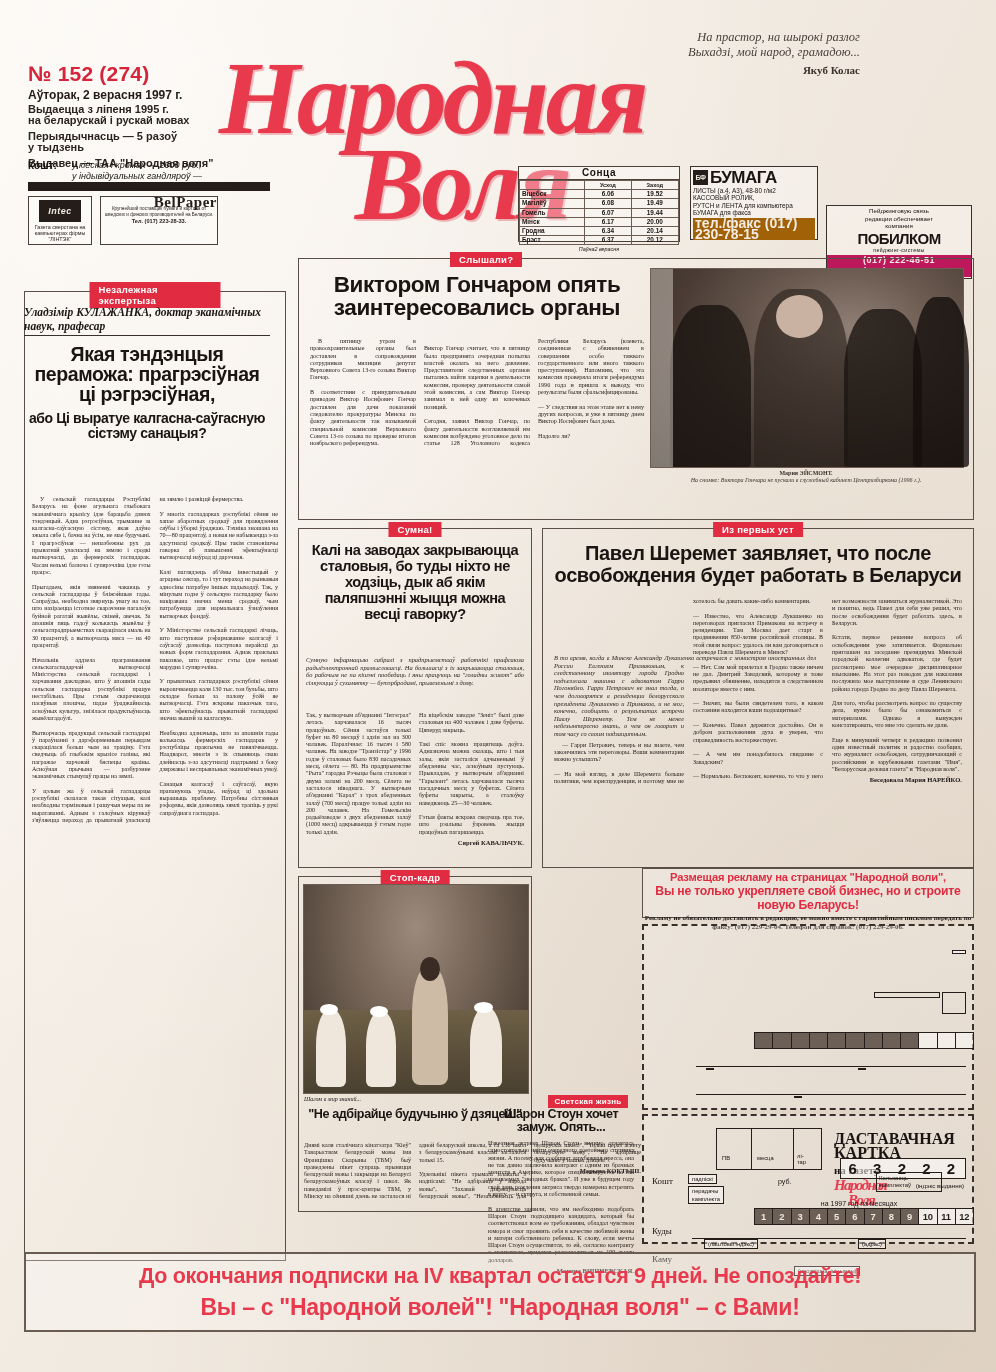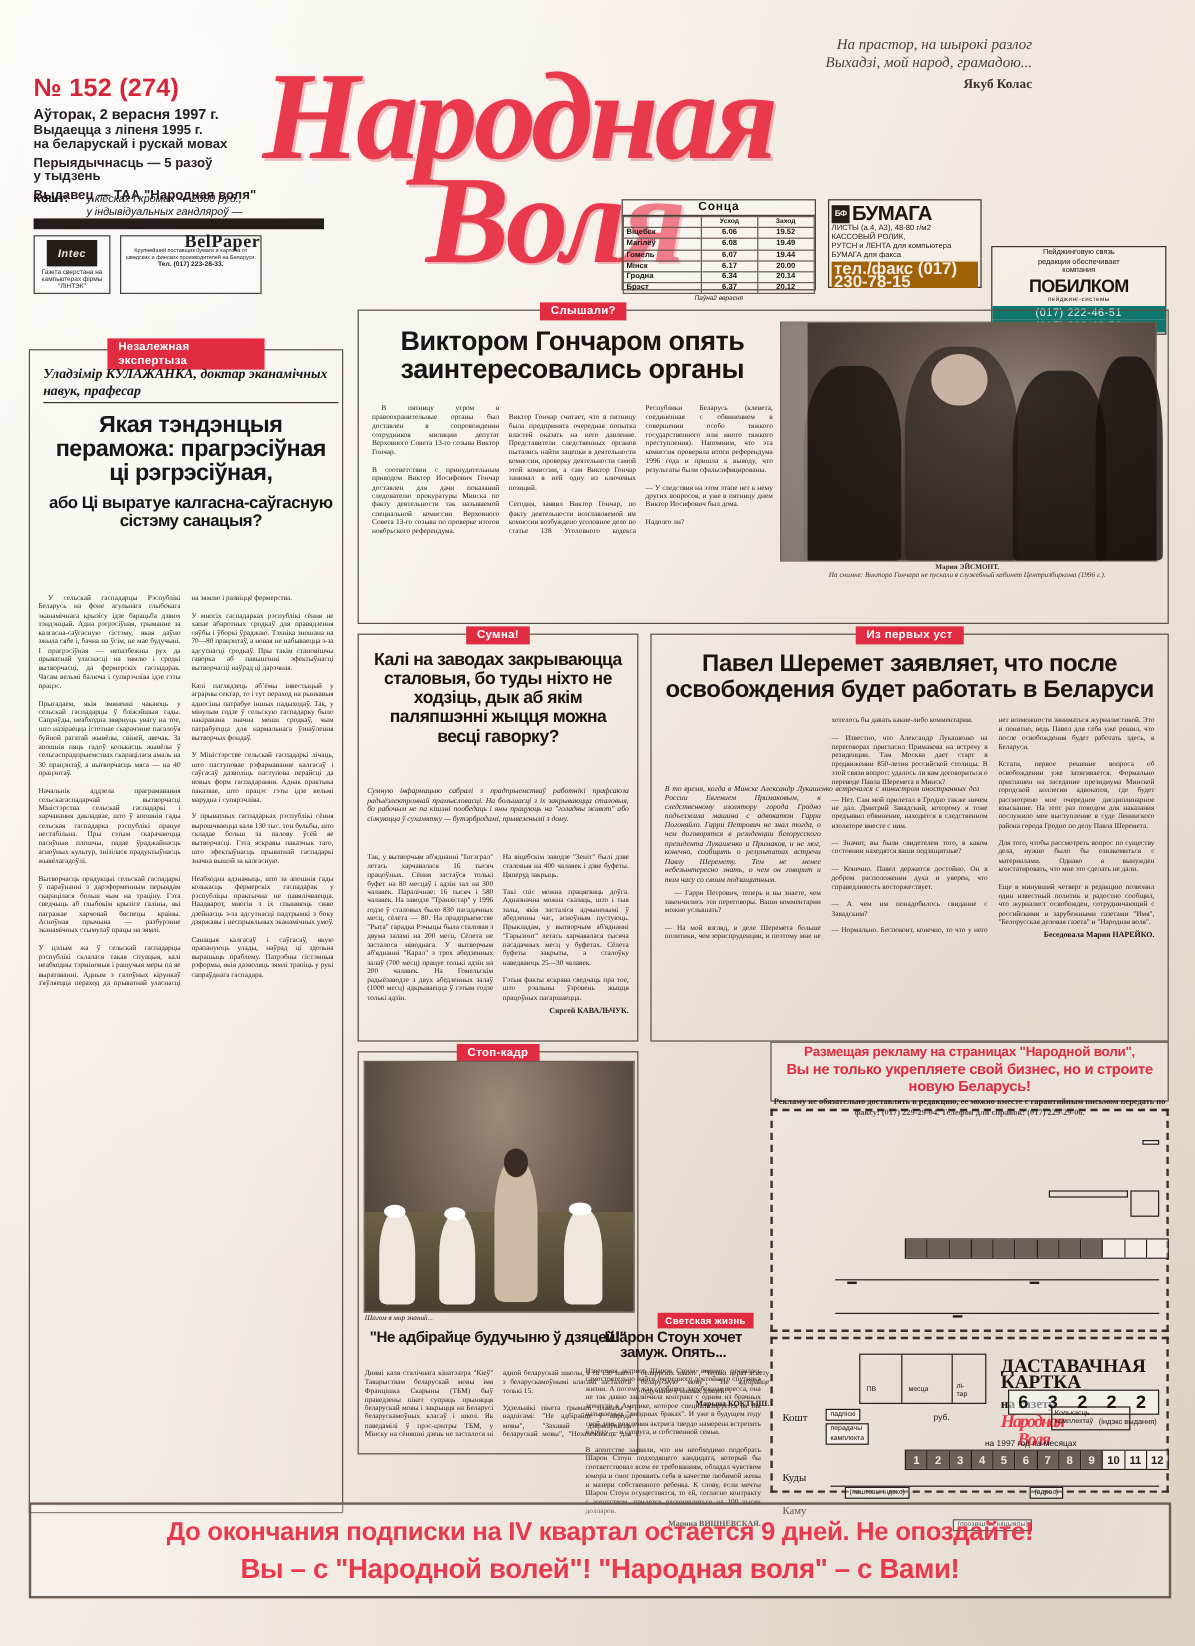--- a/index.html
+++ b/index.html
@@ -112,38 +112,38 @@
   .ad-bumaga .bm-tel{background:#a16207;color:#f2ece4;font-weight:bold;font-size:14px;
     line-height:11px;margin-top:1px;padding:0 2px;}
 
   .ad-pobilkom{
     position:absolute;left:826px;top:166px;width:146px;height:74px;
     border:1px solid #3a302b;background:rgba(255,255,255,.3);
     text-align:center;font-size:6.2px;line-height:7.6px;padding-top:1px;box-sizing:border-box;margin-top:39px;
   }
   .ad-pobilkom .pk-name{font-size:15px;font-weight:bold;letter-spacing:-.6px;line-height:17px;}
   .ad-pobilkom .pk-sub{font-size:5.2px;letter-spacing:.4px;}
-  .ad-pobilkom .pk-tel{background:#0f766e;color:#f2ece4;font-weight:normal;font-size:9px;
+  .ad-pobilkom .pk-tel{background:#be185d;color:#f2ece4;font-weight:bold;font-size:9px;
     line-height:11px;margin-top:1px;letter-spacing:.5px;}
 
   
   .rubric{
     display:inline-block;background:#e02b40;color:#fff;
     font-size:9.5px;font-weight:bold;padding:2px 9px 2px 9px;letter-spacing:.3px;
   }
   .hl{font-weight:bold;color:#1a1412;line-height:1.02;text-align:center;letter-spacing:-.4px;}
   .body-col{font-family:"Liberation Serif",serif;font-size:6.1px;line-height:7.3px;text-align:justify;color:#2a221e;}
   .byline{font-family:"Liberation Serif",serif;font-size:6.6px;font-weight:bold;text-align:right;margin-top:3px;}
   .lede{font-family:"Liberation Serif",serif;font-style:italic;font-size:6.4px;line-height:7.6px;text-align:justify;color:#2a221e;}
 
   
   .art-left{position:absolute;left:24px;top:264px;width:262px;height:970px;margin-top:27px;}
   .art-left .frame{position:absolute;inset:0;border:1px solid #5a4e46;}
   .art-left .rb{position:absolute;left:50%;top:-9px;transform:translateX(-50%);}
-  .al-inner{position:absolute;left:12px;top:14px;width:246px;}
+  .al-inner{position:absolute;left:0;top:14px;width:246px;}
   .al-author{
     font-family:"Liberation Serif",serif;font-style:italic;font-weight:bold;
     font-size:11.5px;line-height:14px;border-bottom:1.4px solid #3a302b;padding-bottom:2px;
   }
   .al-h1{font-size:19.5px;margin-top:9px;}
   .al-h2{font-size:14px;margin-top:6px;line-height:1.08;}
   .al-cols{
     position:absolute;left:8px;top:205px;width:246px;height:752px;
     column-count:2;column-gap:9px;column-rule:0;
   }

